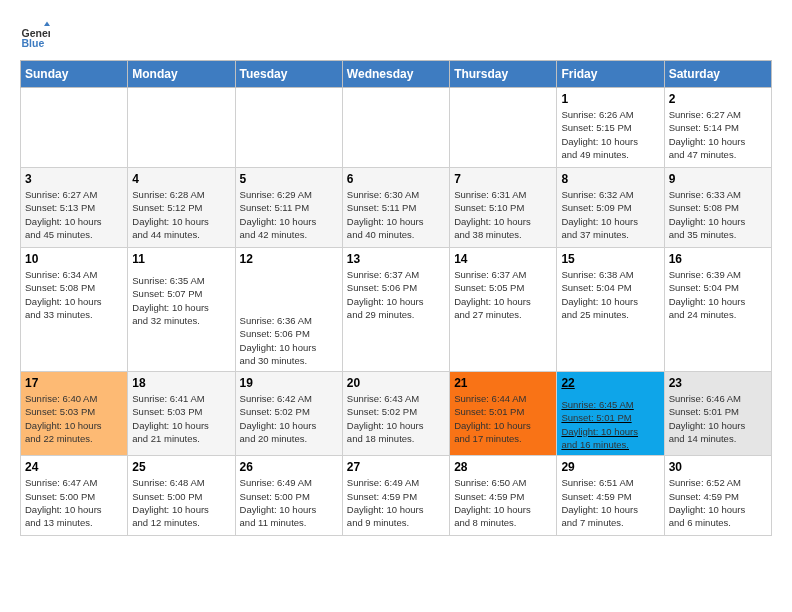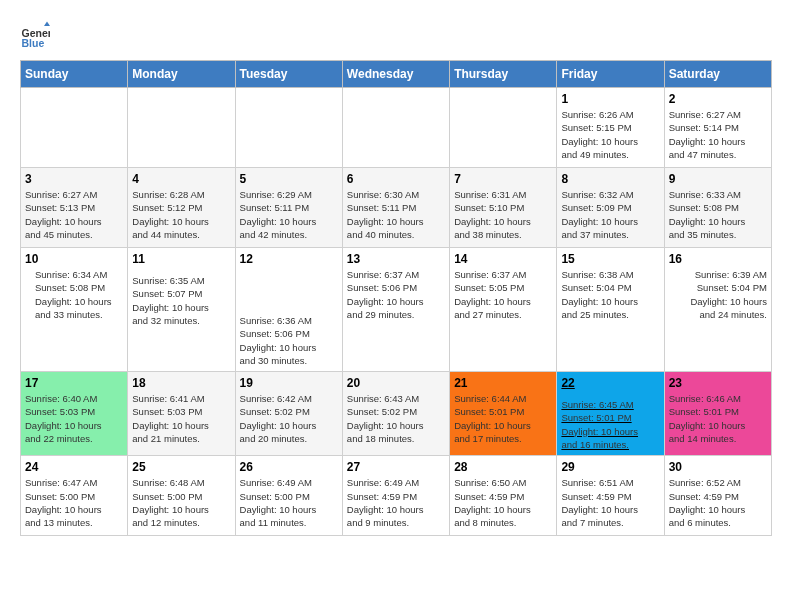--- a/index.html
+++ b/index.html
@@ -179,21 +179,21 @@
           <div class="day-num">9</div>
           <div class="day-info" style="white-space: pre-line;">Sunrise: 6:33 AM
 Sunset: 5:08 PM
 Daylight: 10 hours
 and 35 minutes.</div>
         </td>
       </tr>
       <tr>
         <td>
           <div class="day-num">10</div>
-          <div class="day-info" style="white-space: pre-line; margin-left: 10px;">Sunrise: 6:34 AM
+          <div class="day-info" style="white-space: pre-line;">Sunrise: 6:34 AM
 Sunset: 5:08 PM
 Daylight: 10 hours
 and 33 minutes.</div>
         </td>
         <td>
           <div class="day-num">11</div>
           <div class="day-info" style="white-space: pre-line; margin-top: 8px;">Sunrise: 6:35 AM
 Sunset: 5:07 PM
 Daylight: 10 hours
 and 32 minutes.</div>
@@ -221,28 +221,28 @@
         </td>
         <td>
           <div class="day-num">15</div>
           <div class="day-info" style="white-space: pre-line;">Sunrise: 6:38 AM
 Sunset: 5:04 PM
 Daylight: 10 hours
 and 25 minutes.</div>
         </td>
         <td>
           <div class="day-num">16</div>
-          <div class="day-info" style="white-space: pre-line; text-align: right;">Sunrise: 6:39 AM
+          <div class="day-info" style="white-space: pre-line;">Sunrise: 6:39 AM
 Sunset: 5:04 PM
 Daylight: 10 hours
 and 24 minutes.</div>
         </td>
       </tr>
       <tr>
-        <td style="background-color: #86efac;">
+        <td style="background-color: #fdba74;">
           <div class="day-num">17</div>
           <div class="day-info" style="white-space: pre-line;">Sunrise: 6:40 AM
 Sunset: 5:03 PM
 Daylight: 10 hours
 and 22 minutes.</div>
         </td>
         <td style="background-color: rgb(245, 245, 245);">
           <div class="day-num">18</div>
           <div class="day-info" style="white-space: pre-line;">Sunrise: 6:41 AM
 Sunset: 5:03 PM
@@ -270,21 +270,21 @@
 Daylight: 10 hours
 and 17 minutes.</div>
         </td>
         <td style="background-color: #0ea5e9; text-decoration: underline;">
           <div class="day-num">22</div>
           <div class="day-info" style="white-space: pre-line; margin-top: 8px;">Sunrise: 6:45 AM
 Sunset: 5:01 PM
 Daylight: 10 hours
 and 16 minutes.</div>
         </td>
-        <td style="background-color: #ec4899;">
+        <td style="background-color: #e5e5e5;">
           <div class="day-num">23</div>
           <div class="day-info" style="white-space: pre-line;">Sunrise: 6:46 AM
 Sunset: 5:01 PM
 Daylight: 10 hours
 and 14 minutes.</div>
         </td>
       </tr>
       <tr>
         <td>
           <div class="day-num">24</div>

